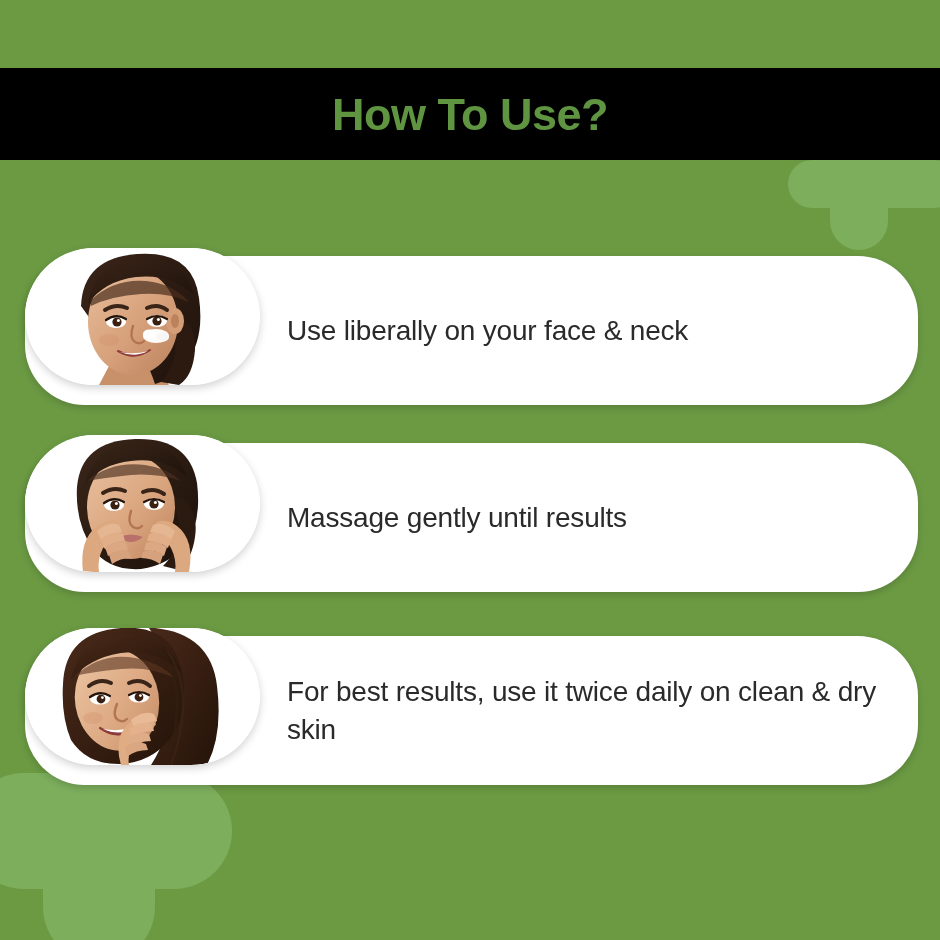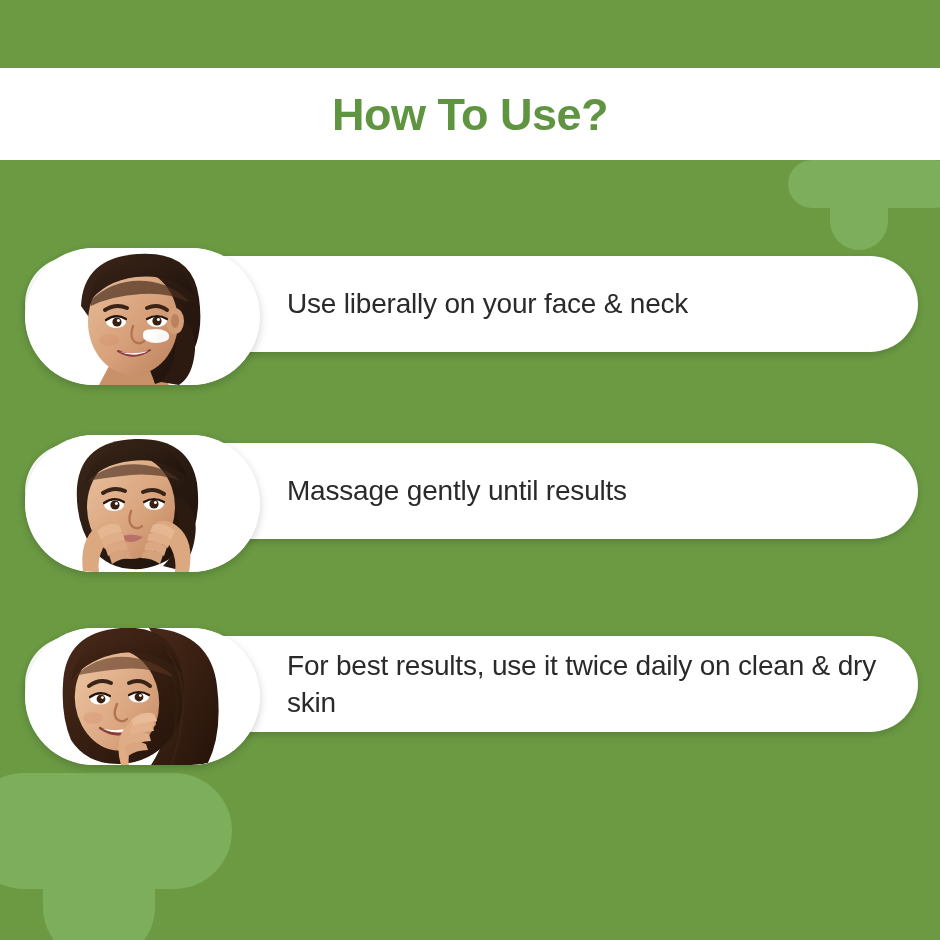--- a/index.html
+++ b/index.html
@@ -56,21 +56,21 @@
     border-radius: 56px;
   }
 
   
   .header-band {
     position: absolute;
     top: 68px;
     left: 0;
     width: 940px;
     height: 92px;
-    background: #ffffff;
+    background: #000000;
     display: flex;
     align-items: center;
     justify-content: center;
   }
   .header-title {
     color: #5F9440;
     font-size: 45px;
     font-weight: bold;
     letter-spacing: -0.5px;
     line-height: 1;
@@ -85,21 +85,21 @@
   }
   .step-row.r1 { top: 248px; height: 140px; }
   .step-row.r2 { top: 435px; height: 140px; }
   .step-row.r3 { top: 628px; height: 140px; padding-left: 40px; }
 
   .text-bar {
     position: absolute;
     left: 25px;
     top: 8px;
     width: 893px;
-    height: 96px;
+    height: 149px;
     background: #FFFFFF;
     border-radius: 60px;
     box-shadow: 0 3px 7px rgba(0,0,0,0.16);
     display: flex;
     align-items: center;
     box-sizing: border-box;
     padding-left: 262px;
     padding-right: 40px;
   }
   .step-text {

